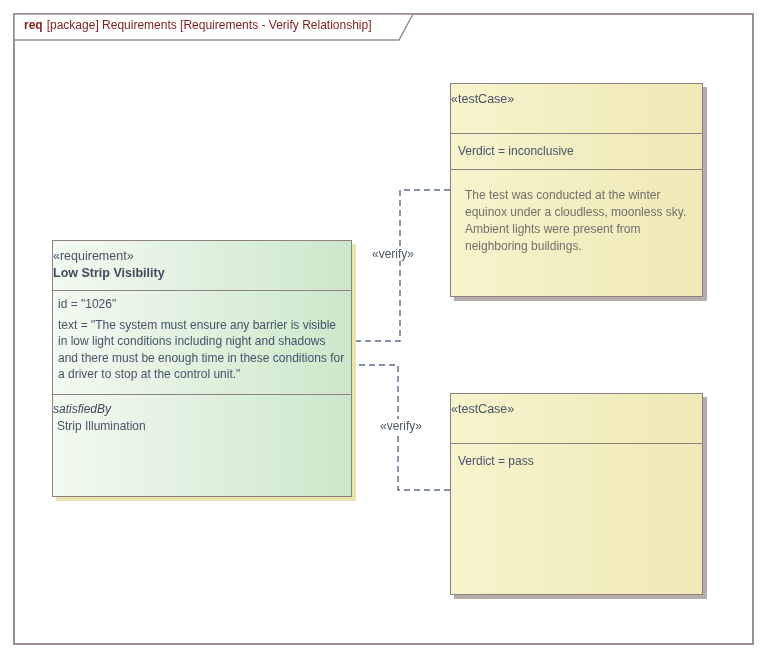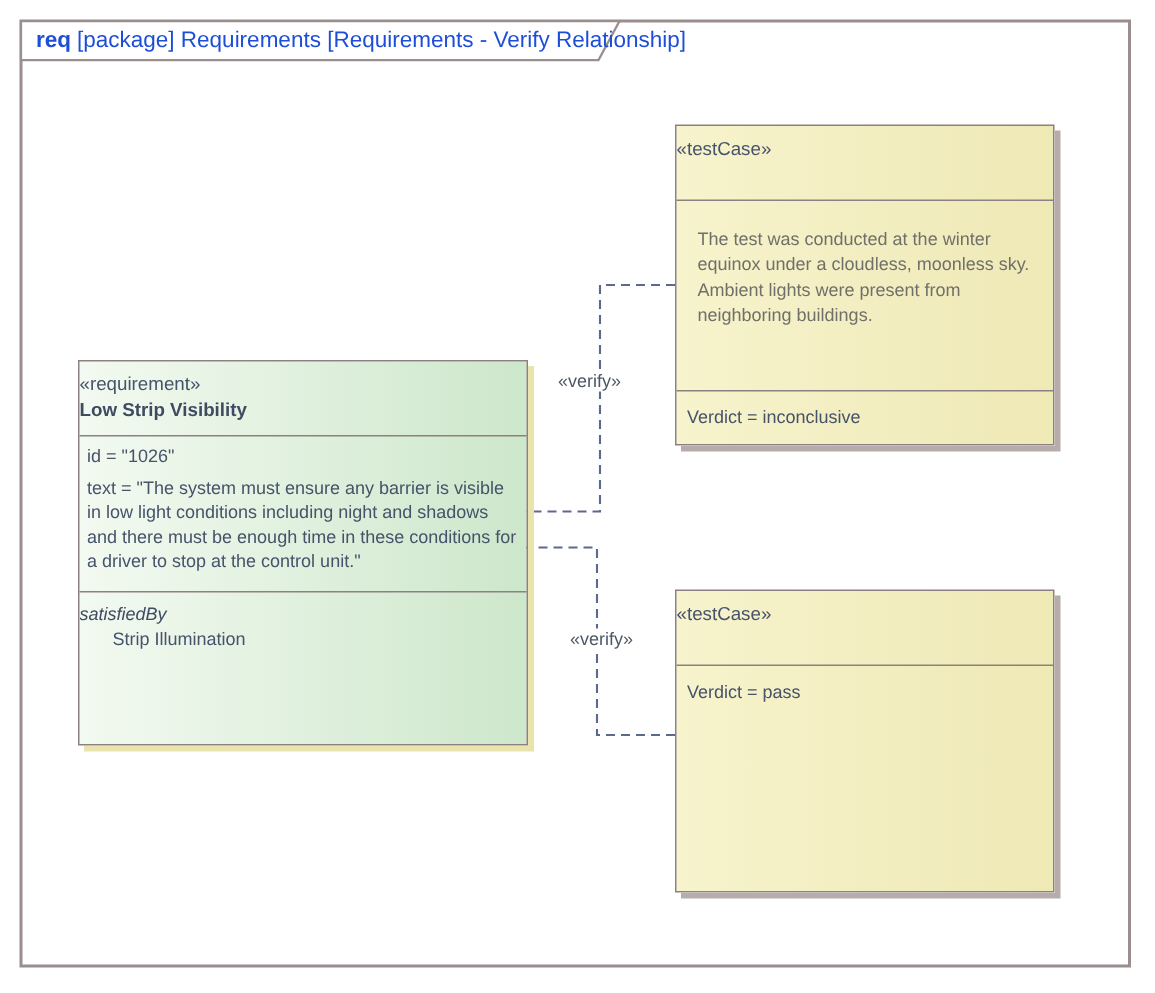--- a/index.html
+++ b/index.html
@@ -2,21 +2,21 @@
 <html><head>
 <meta charset="utf-8">
 <style>
   html,body{margin:0;padding:0;background:#ffffff;}
   .canvas{
     position:relative;width:770px;height:662px;background:#ffffff;
     font-family:"Liberation Sans", sans-serif;color:#46536a;overflow:hidden;
   }
   .svg-layer{position:absolute;left:0;top:0;width:770px;height:662px;z-index:1;}
   .tab-text{
-    position:absolute;left:24px;top:18px;z-index:3;font-size:15px;color:#1d4ed8;
+    position:absolute;left:24px;top:18px;z-index:3;font-size:12px;color:#7f1d1d;
     white-space:nowrap;
   }
   .tab-text .kw{font-weight:bold;}
   .tab-text .rest{margin-left:4px;}
   .shape{position:absolute;z-index:2;box-sizing:border-box;border:1.5px solid #8d8080;font-size:12px;}
   .req-box{
     left:52px;top:240px;width:300px;height:257px;
     background:linear-gradient(to right,#f3faf1,#cde7cb);
     box-shadow:4px 4px 0 0 #e9e3ad;
   }
@@ -27,21 +27,21 @@
   .tc1{left:450px;top:83px;width:253px;height:214px;}
   .tc2{left:450px;top:393px;width:253px;height:202px;}
   .comp{box-sizing:border-box;overflow:hidden;}
   .comp + .comp{border-top:1.5px solid #8d8080;}
   .head{height:49px;text-align:left;padding-top:7px;line-height:17px;font-size:12.5px;}
   .head .name{font-weight:bold;color:#3f4b61;}
   .req-body{height:104px;padding:5px 4px 0 5px;line-height:16.5px;}
   .req-body .txt{margin-top:4px;}
   .sat{height:100px;padding-top:6px;line-height:17px;}
   .sat .lbl{font-style:italic;color:#3f4b61;}
-  .sat .val{padding-left:22px;}
+  .sat .val{padding-left:4px;}
   .verdict{height:36px;padding:9px 0 0 7px;line-height:16px;}
   .note{height:127px;padding:17px 10px 0 14px;line-height:17px;color:#70706a;}
   .tc2 .note{height:111px;}
   .verify-label{
     position:absolute;z-index:3;font-size:12px;color:#4c5866;background:#ffffff;
     padding:0 3px;white-space:nowrap;
   }
   .vl1{left:369px;top:247px;}
   .vl2{left:377px;top:419px;}
 </style>
@@ -79,22 +79,22 @@
     <div class="comp sat">
       <div class="lbl">satisfiedBy</div>
       <div class="val">Strip Illumination</div>
     </div>
   </div>
 
   <div class="shape tc-box tc1">
     <div class="comp head">
       <div>«testCase»</div>
     </div>
+    <div class="comp verdict">Verdict = inconclusive</div>
     <div class="comp note">The test was conducted at the winter equinox under a cloudless, moonless sky. Ambient lights were present from neighboring buildings.</div>
-    <div class="comp verdict">Verdict = inconclusive</div>
   </div>
 
   <div class="shape tc-box tc2">
     <div class="comp head">
       <div>«testCase»</div>
     </div>
     <div class="comp verdict">Verdict = pass</div>
   </div>
 
   <div class="verify-label vl1">«verify»</div>

